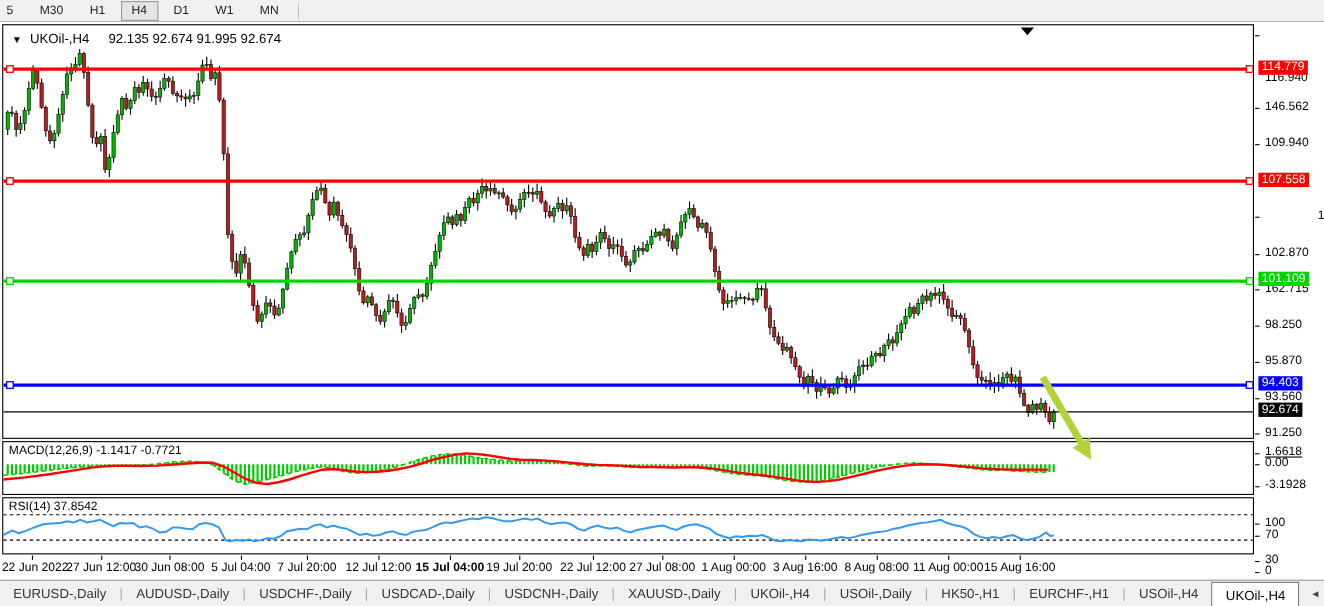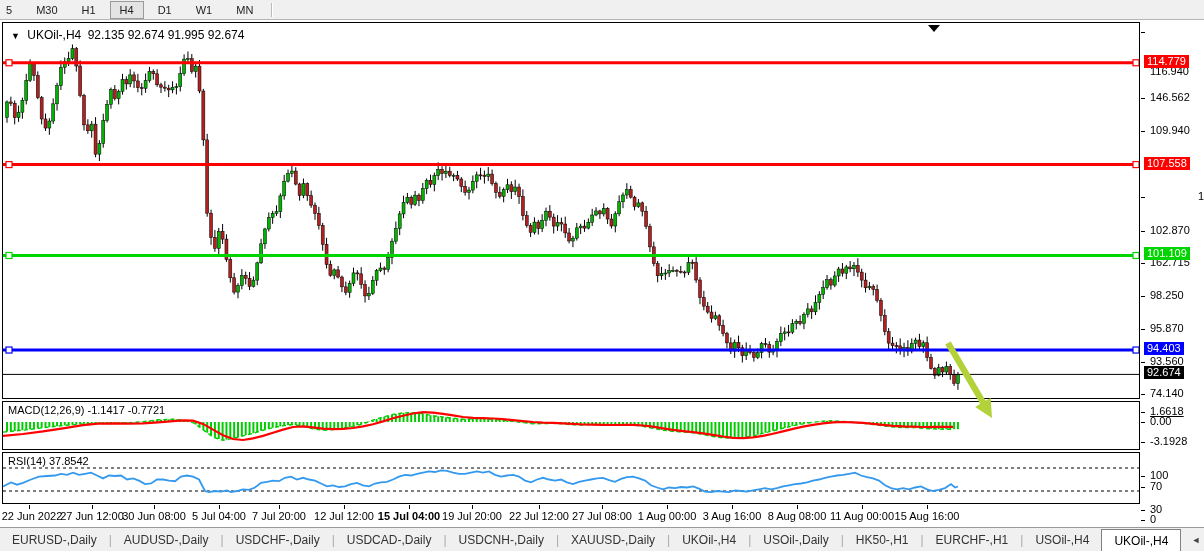--- a/index.html
+++ b/index.html
@@ -52,21 +52,21 @@
         <div class="tf-btn">MN</div>
       </div>
     <div class="tb-sep"></div>
   </div>
 
   <div class="chartwin">
     <div class="pane pane-main">
       <div class="chart-title">
         <span style="font-size:9px;">▼</span>
         <span style="margin-left:4px;">UKOil-,H4</span>
-        <span style="margin-left:3px;">92.135 92.674 91.995 92.674</span>
+        <span style="margin-left:14px;">92.135 92.674 91.995 92.674</span>
       </div>
       <svg id="svg-main" width="1136" height="375">
           <line x1="4" y1="77.51503759398483" x2="4" y2="99.72532894736834" stroke="#000000" stroke-width="1"></line>
           <rect x="2.5" y="78.94736842105256" width="3" height="15.507518796992414" fill="#00b400" stroke="#000000" stroke-width="0.5"></rect>
           <line x1="7.85" y1="73.67058270676678" x2="7.85" y2="83.03406954887215" stroke="#000000" stroke-width="1"></line>
           <rect x="6.35" y="78.94736842105256" width="3" height="1.3157894736842195" fill="#b22020" stroke="#000000" stroke-width="0.5"></rect>
           <line x1="11.7" y1="77.47955827067658" x2="11.7" y2="101.35855263157899" stroke="#000000" stroke-width="1"></line>
           <rect x="10.2" y="80.26315789473678" width="3" height="14.473684210526372" fill="#b22020" stroke="#000000" stroke-width="0.5"></rect>
           <line x1="15.55" y1="82.56367481203006" x2="15.55" y2="98.85902255639098" stroke="#000000" stroke-width="1"></line>
           <rect x="14.05" y="89.19172932330831" width="3" height="5.545112781954842" fill="#00b400" stroke="#000000" stroke-width="0.5"></rect>
@@ -887,21 +887,21 @@
           <div class="axis-label" style="left: 9px; top: 203.66px;">102.870</div>
           <div class="axis-tick" style="top: 210.66px;"></div>
           <div class="axis-label" style="left: 9px; top: 236.226px;">162.715</div>
           <div class="axis-tick" style="top: 243.226px;"></div>
           <div class="axis-label" style="left: 9px; top: 268.791px;">98.250</div>
           <div class="axis-tick" style="top: 275.791px;"></div>
           <div class="axis-label" style="left: 9px; top: 302.344px;">95.870</div>
           <div class="axis-tick" style="top: 309.344px;"></div>
           <div class="axis-label" style="left: 9px; top: 334.91px;">93.560</div>
           <div class="axis-tick" style="top: 341.91px;"></div>
-          <div class="axis-label" style="left: 9px; top: 367.476px;">74.140</div>
+          <div class="axis-label" style="left: 9px; top: 367.476px;">91.250</div>
           <div class="axis-tick" style="top: 374.476px;"></div>
           <div class="badge" style="left: 3px; top: 34.7697px; background: rgb(255, 0, 0);">114.779</div>
           <div class="badge" style="left: 3px; top: 136.57px; background: rgb(255, 0, 0);">107.558</div>
           <div class="badge" style="left: 3px; top: 227.486px; background: rgb(0, 213, 0);">101.109</div>
           <div class="badge" style="left: 3px; top: 322.025px; background: rgb(0, 0, 255);">94.403</div>
           <div class="badge" style="left: 3px; top: 346.4px; background: rgb(0, 0, 0);">92.674</div>
           <div class="axis-label" style="left: 9px; top: 384.531px; text-decoration: underline;">1.6618</div>
           <div class="axis-tick" style="top: 391.531px;"></div>
           <div class="axis-label" style="left: 9px; top: 395px;">0.00</div>
           <div class="axis-tick" style="top: 402px;"></div>

